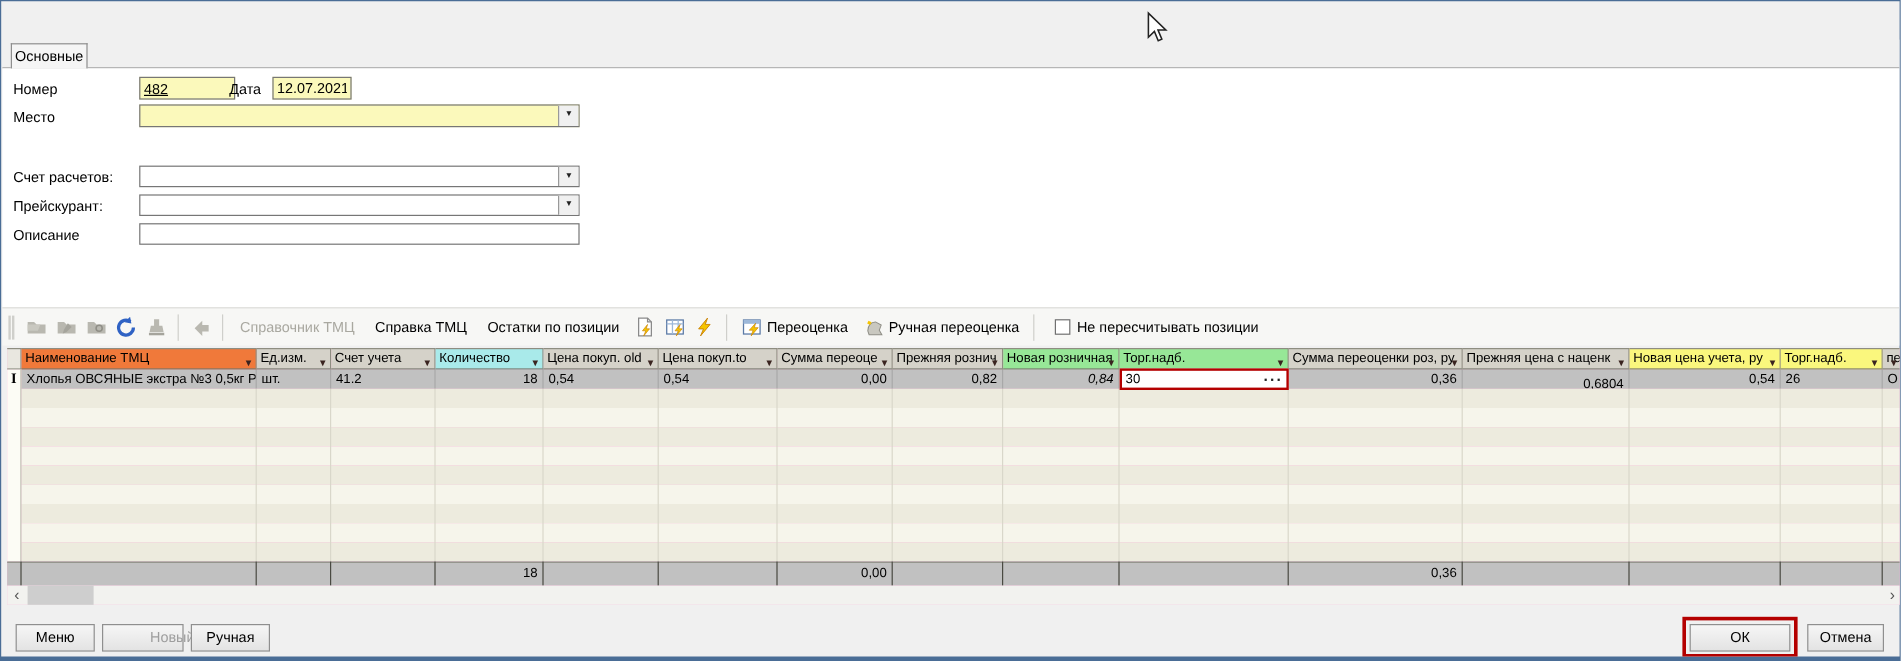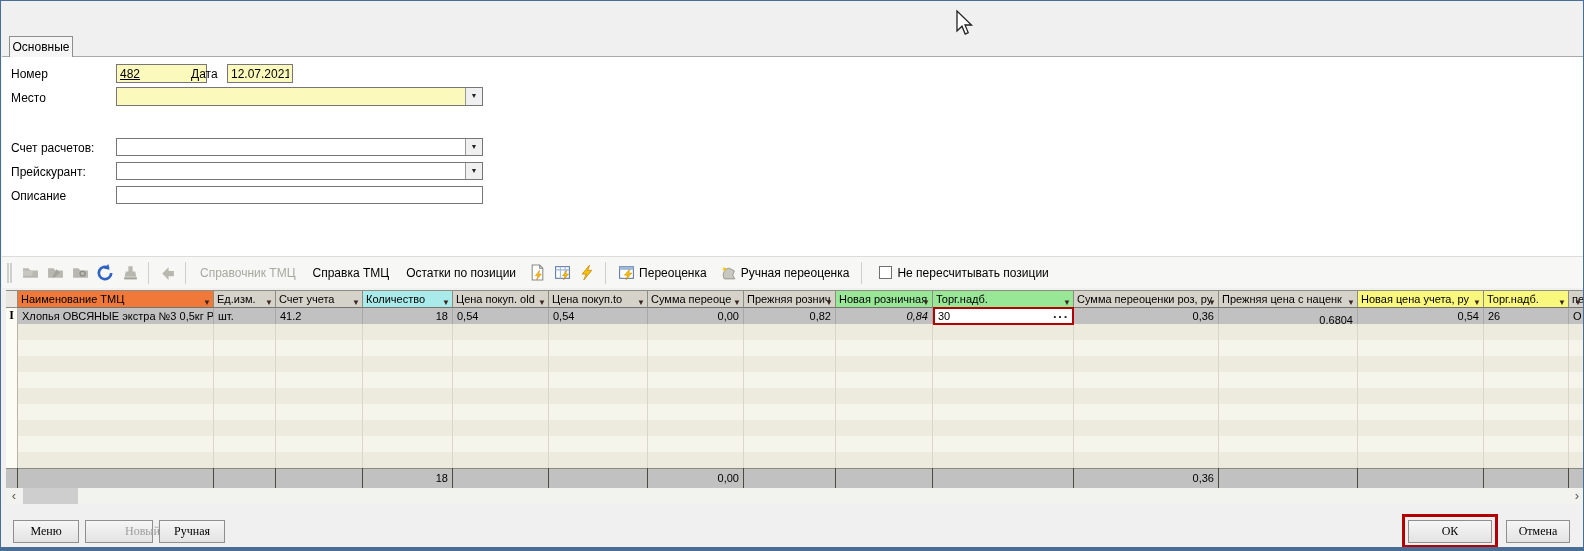--- a/index.html
+++ b/index.html
@@ -27,37 +27,37 @@
   .grip { width: 5px; height: 20px; border-left: 2px solid #cfcfcb; border-right: 2px solid #cfcfcb; margin-right: 4px; }
   .tbico { width: 22px; height: 22px; display: flex; align-items: center; justify-content: center; }
   .tbsep { width: 1px; height: 22px; background: #cfcfcb; margin: 0 4px; }
   .tbtxt { font-size: 12px; padding: 4px 7px; white-space: nowrap; }
   .tbtxt.disabled { color: #a9a8a0; }
   .tbbtn { display: flex; align-items: center; gap: 4px; padding: 2px 5px; font-size: 12px; white-space: nowrap; }
   .cbbox { width: 13px; height: 13px; background: #fff; border: 1px solid #707070; display: inline-block; margin: 0 5px 0 10px; }
   .cbwrap { display: flex; align-items: center; font-size: 12px; white-space: nowrap; }
   .grid { position: absolute; left: 5px; top: 289px; width: 1579px; height: 214px; background: #f9a8d4; }
   .btn { position: absolute; height: 23px; background: linear-gradient(#f6f6f6, #e3e3e3); border: 1px solid #8f8f8f;
-         font-size: 12px; text-align: center; line-height: 21px; font-family: Liberation Serif, serif; }
+         font-size: 12px; text-align: center; line-height: 21px; font-family: Liberation Sans, sans-serif; }
   .btn.disabled { color: #9e9e9e; padding-left: 39px; }
   .annot { position: absolute; border: 3px solid #b40000; background: transparent; }
   .cursor { position: absolute; z-index: 50; }
 </style>
 </head>
 <body>
 
 <div class="window">
 
 
   <div class="tabstrip"></div>
   <div class="tab">Основные</div>
 
   <div class="formpanel"></div>
   <span class="lbl" style="left:10px;top:66px">Номер</span>
-  <input class="txt yellow" style="left: 115px; top: 63px; width: 91px; height: 19px; text-decoration: underline;" readonly="" value="482">
+  <input class="txt yellow" style="left: 115px; top: 63px; width: 80px; height: 19px; text-decoration: underline;" readonly="" value="482">
   <span class="lbl" style="left:190px;top:66px">Дата</span>
   <input class="txt yellow" style="left: 226px; top: 63px; width: 66px; height: 19px;" readonly="" value="12.07.2021">
 
   <span class="lbl" style="left:10px;top:90px">Место</span>
   <div class="combo yellow" style="left:115px;top:86px;width:367px;height:19px">
     <span class="combo-btn">▼</span>
   </div>
 
   <span class="lbl" style="left:10px;top:140px">Счет расчетов:</span>
   <div class="combo" style="left:115px;top:137px;width:367px;height:18px">

